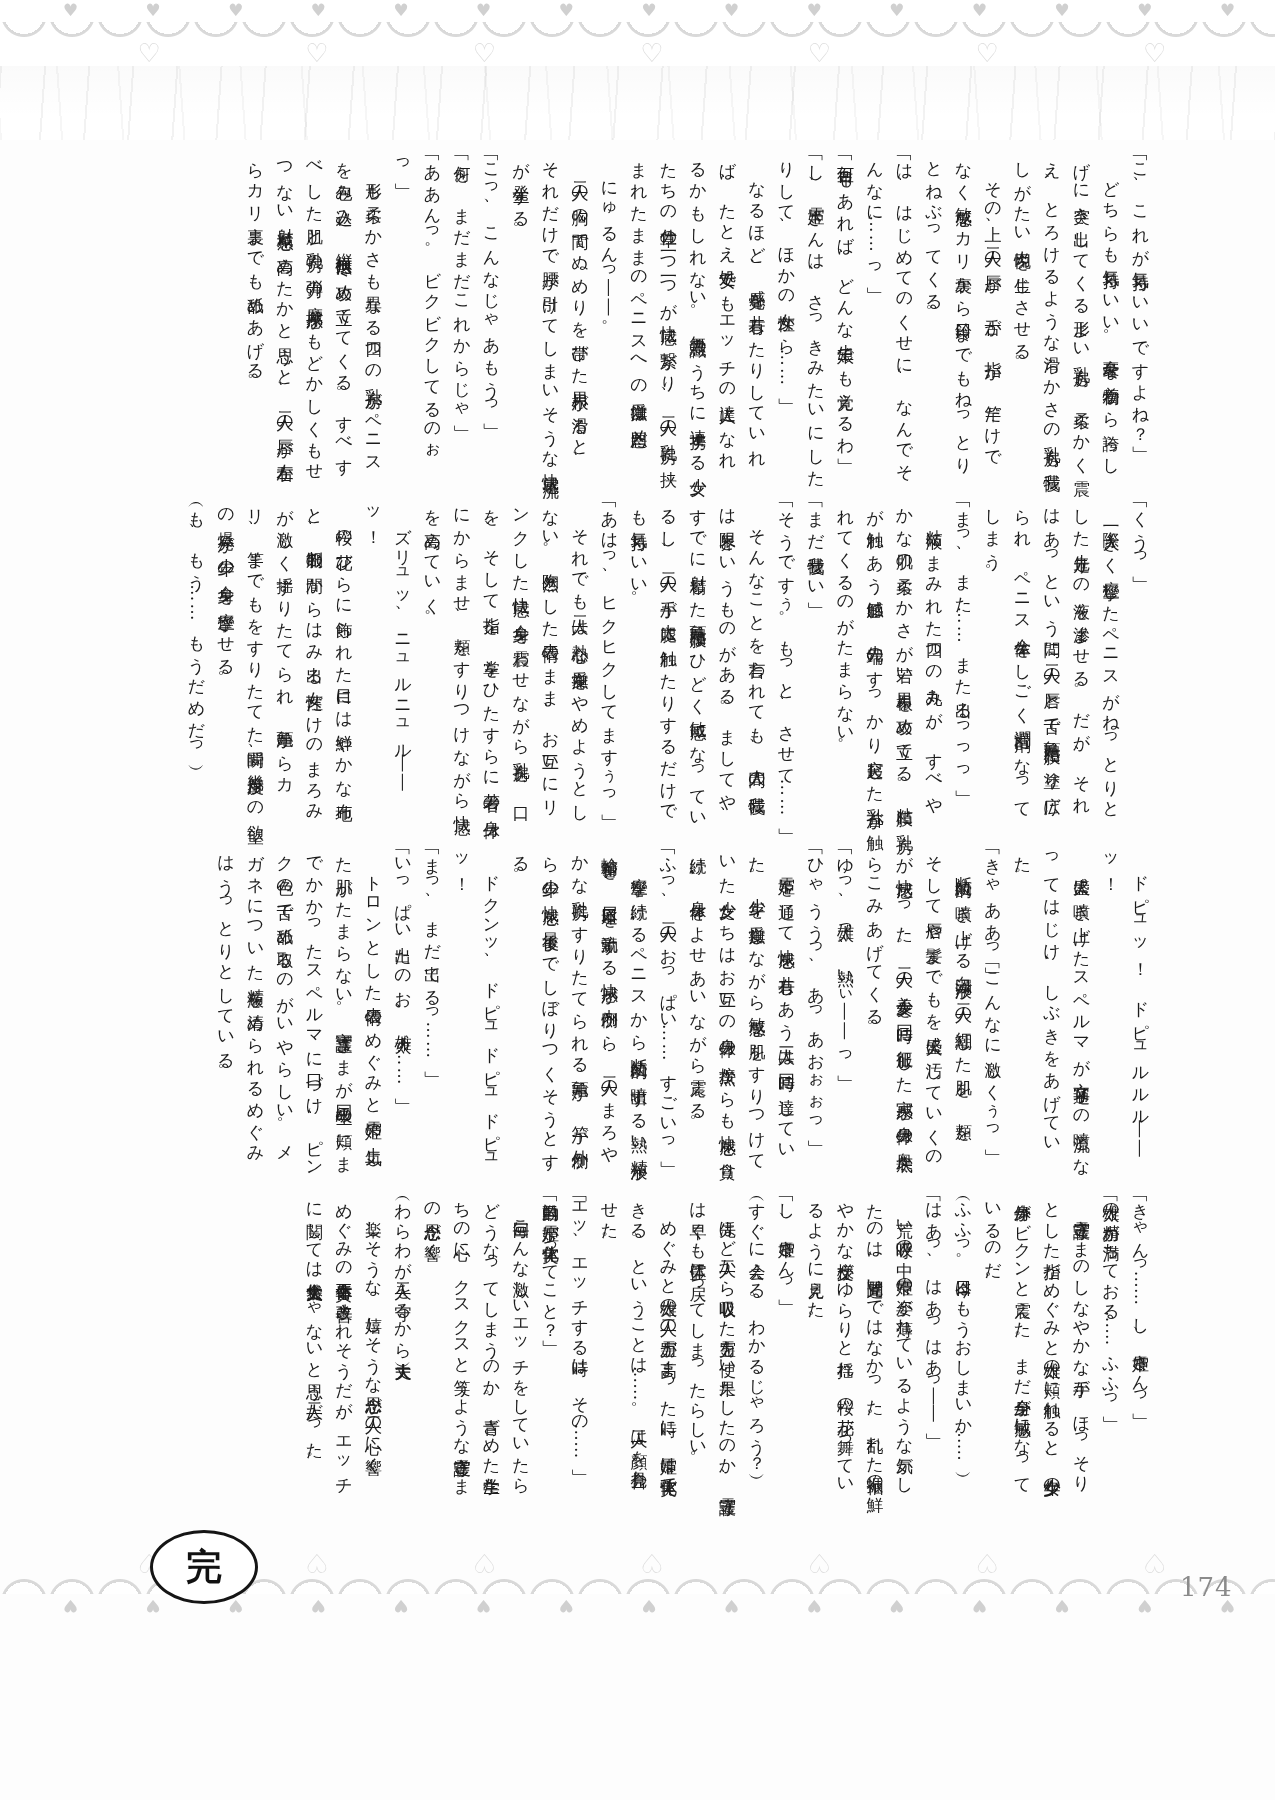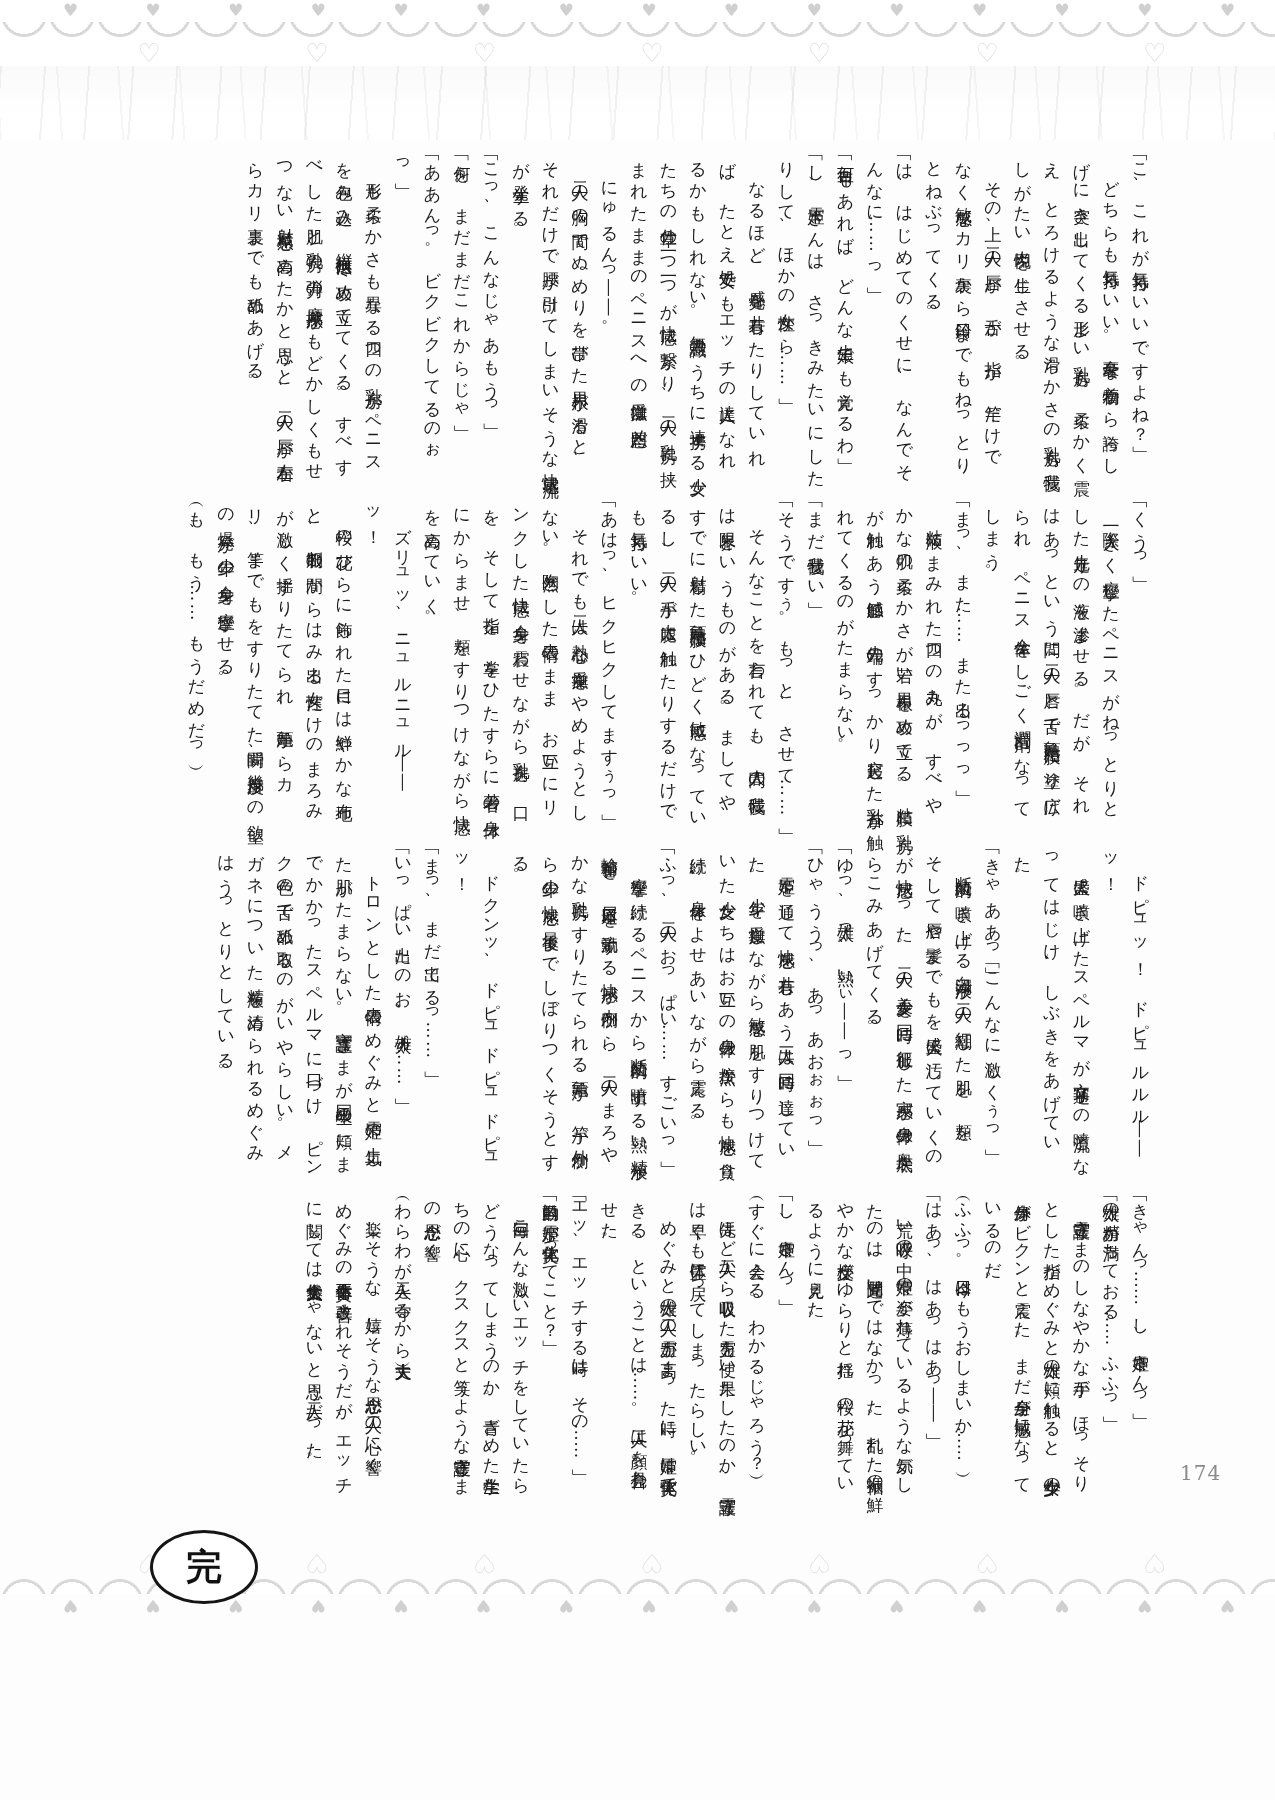--- a/index.html
+++ b/index.html
@@ -50,22 +50,22 @@
   .b3{top:694px;height:330px;letter-spacing:2.4px;}
   .b4{top:1041px;height:296px;letter-spacing:0.3px;}
   
   .end-mark{
     position:absolute;left:150px;top:1530px;width:102px;height:68px;
     background:#ffffff;border:3px solid #151515;border-radius:50%;
     display:flex;align-items:center;justify-content:center;
     font-size:36px;font-weight:bold;color:#111;z-index:5;
   }
   .page-number{
-    position:absolute;left:1180px;top:1461px;
-    color:#8b8b8b;font-size:20px;letter-spacing:1px;z-index:5;
+    position:absolute;left:1180px;top:1572px;
+    color:#8b8b8b;font-size:26px;letter-spacing:1px;z-index:5;
   }
 </style>
 </head>
 <body>
 
 <div class="lace lace-top">
   <div class="lace-row-small">♥ ♥ ♥ ♥ ♥ ♥ ♥ ♥ ♥ ♥ ♥ ♥ ♥ ♥ ♥ ♥ ♥ ♥ ♥ ♥ ♥ ♥ ♥ ♥ ♥ ♥</div>
   <div class="lace-scallops"></div>
   <div class="lace-row-big">♡ ♡ ♡ ♡ ♡ ♡ ♡ ♡ ♡ ♡ ♡ ♡ ♡ ♡</div>
   <div class="lace-drape"></div>

